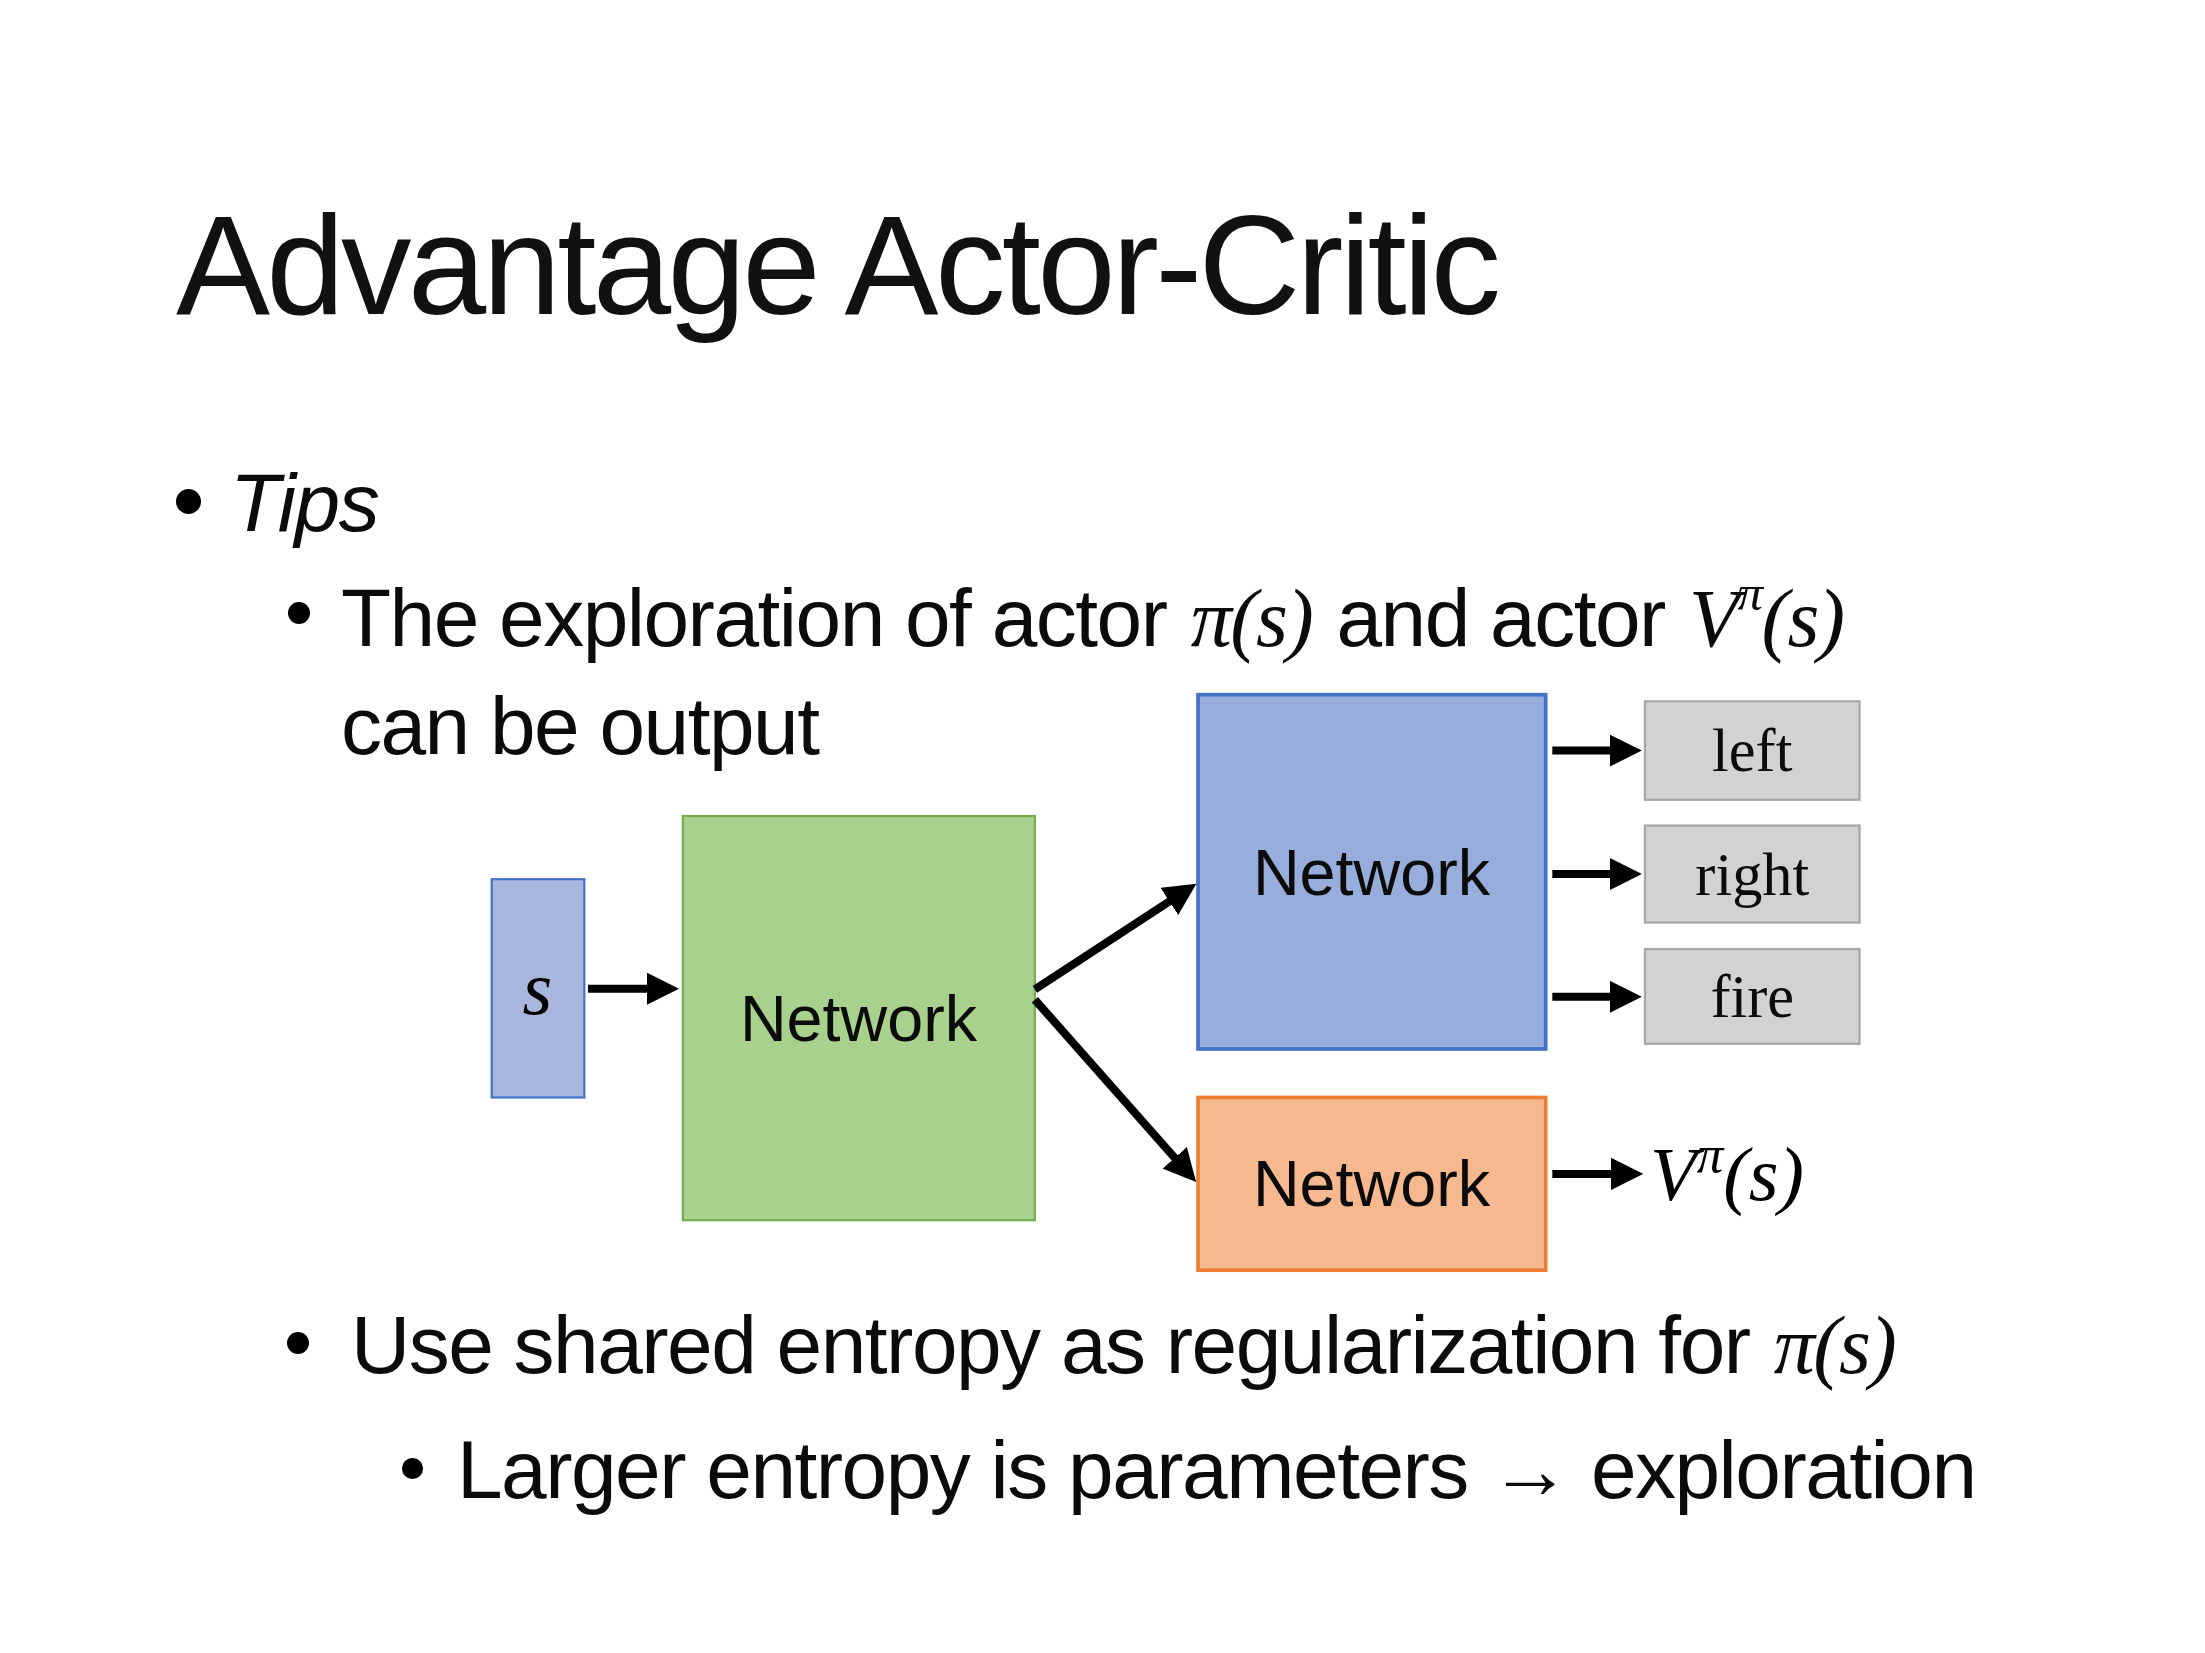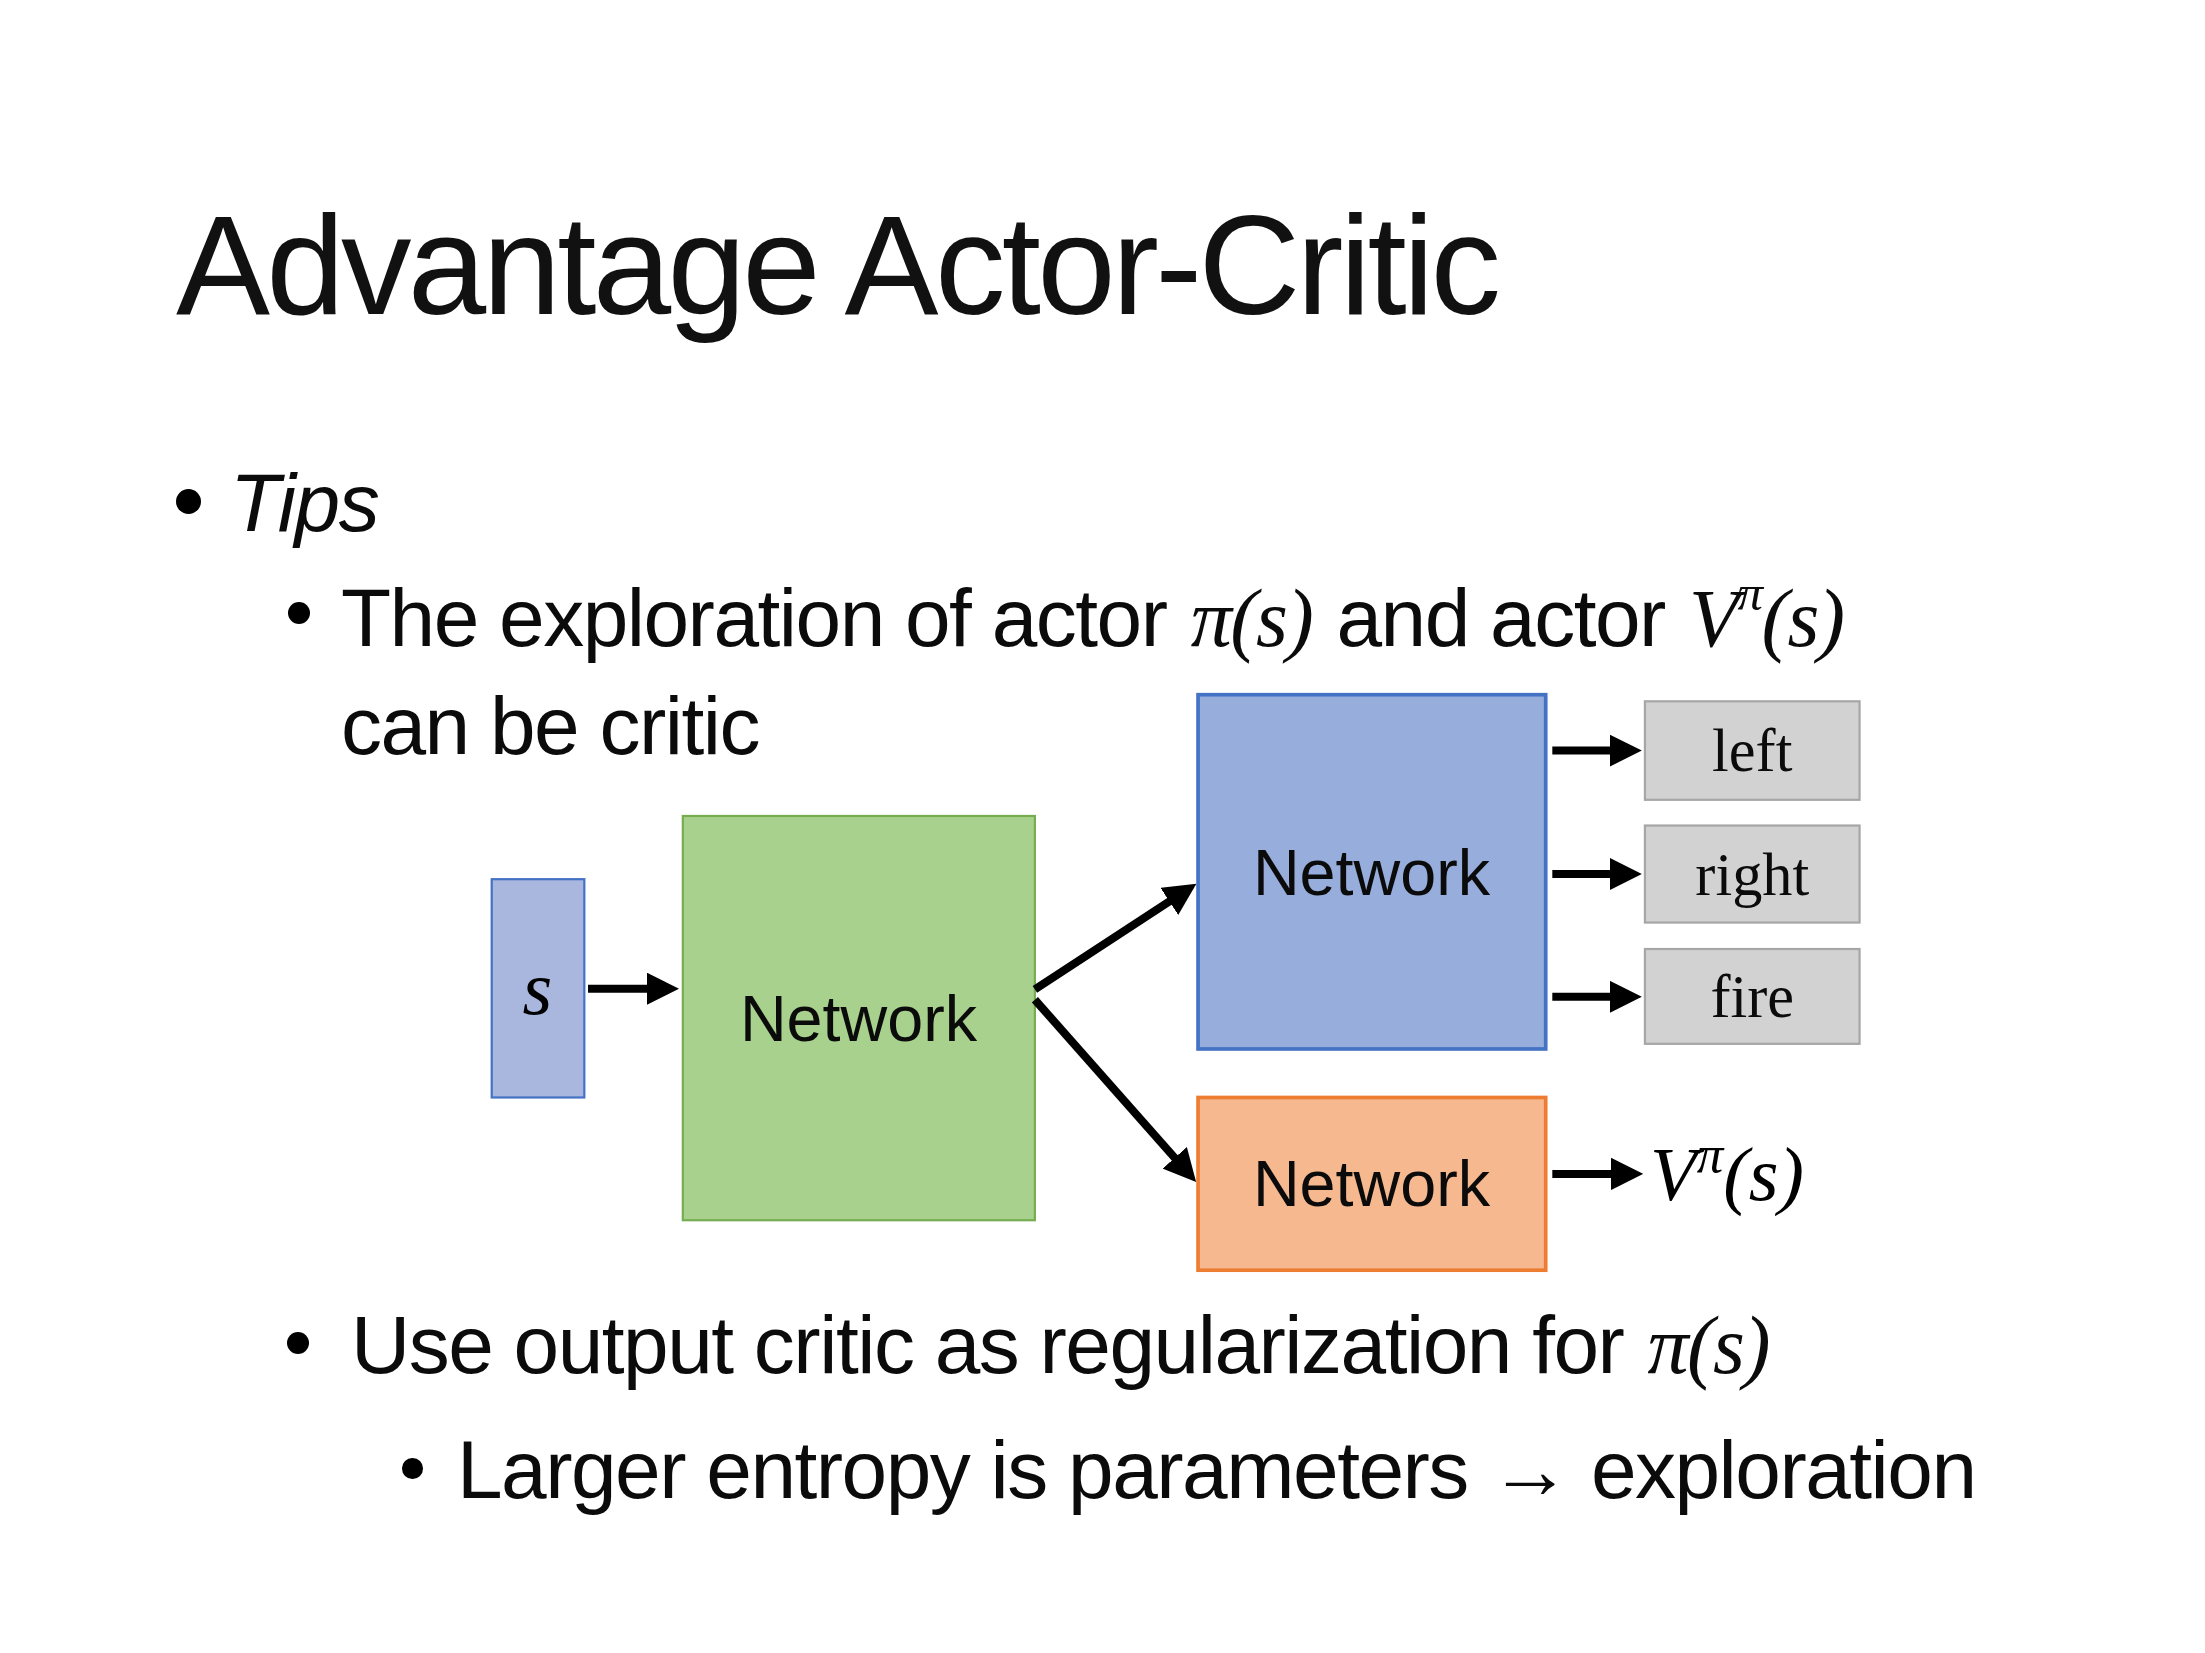--- a/index.html
+++ b/index.html
@@ -45,26 +45,26 @@
 
   <div class="title">Advantage Actor-Critic</div>
 
   <div class="bullet row-tips">
     <span class="dot"></span>
     <div class="btext">Tips</div>
   </div>
 
   <div class="bullet row-b2">
     <span class="dot"></span>
-    <div class="btext"><span>The exploration of actor </span><span class="m">π(s)</span><span>  and actor </span><span class="m"><span>V</span><sup>π</sup><span>(s)</span></span><br><span>can be critic</span></div>
+    <div class="btext"><span>The exploration of actor </span><span class="m">π(s)</span><span>  and actor </span><span class="m"><span>V</span><sup>π</sup><span>(s)</span></span><br><span>can be output</span></div>
   </div>
 
   <div class="bullet row-b3">
     <span class="dot"></span>
-    <div class="btext"><span>Use output critic as regularization for </span><span class="m">π(s)</span></div>
+    <div class="btext"><span>Use shared entropy as regularization for </span><span class="m">π(s)</span></div>
   </div>
 
   <div class="bullet row-b4">
     <span class="dot"></span>
     <div class="btext">Larger entropy is parameters → exploration</div>
   </div>
 
   <svg class="diagram-svg" width="2205" height="1654" viewBox="0 0 3000 2250">
     <defs>
       <marker id="ah" markerWidth="4" markerHeight="4" refX="1.2" refY="2" orient="auto">

